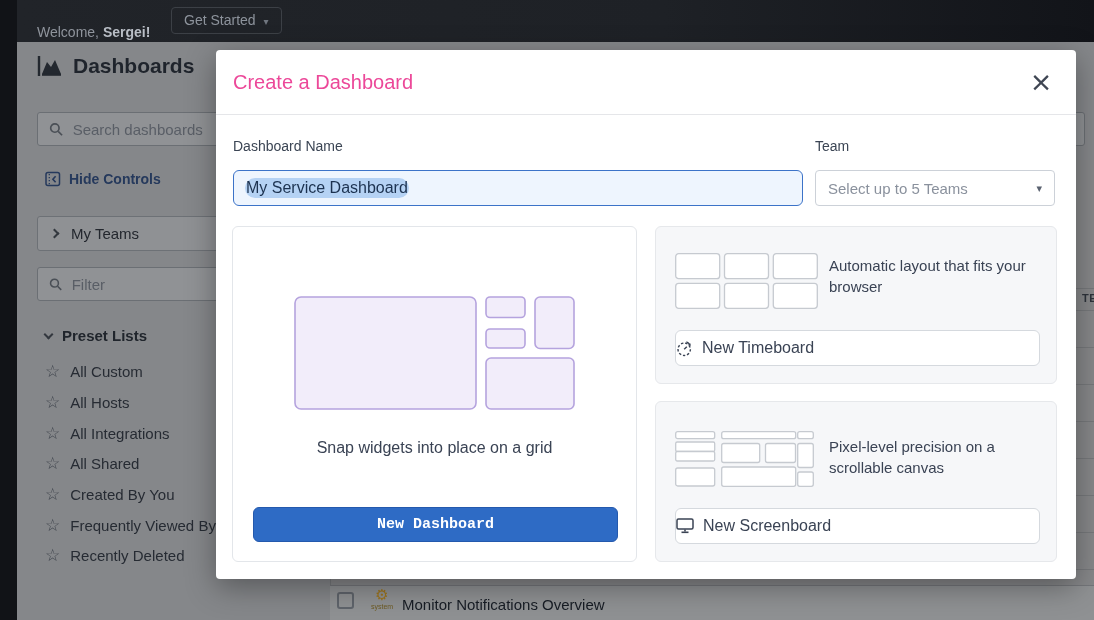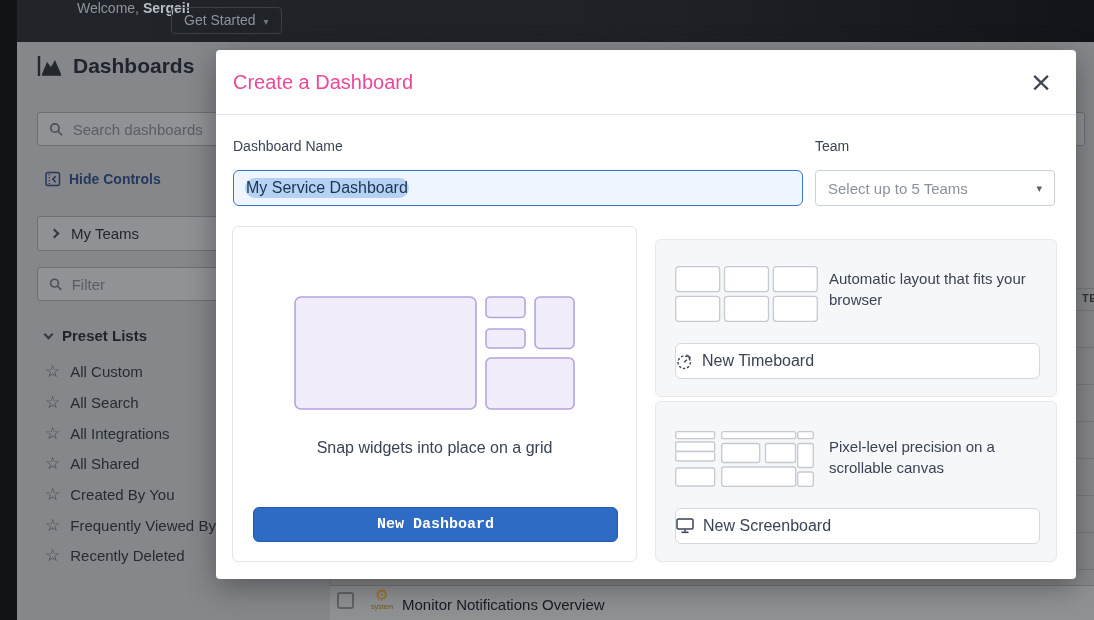--- a/index.html
+++ b/index.html
@@ -5,21 +5,21 @@
   * { margin:0; padding:0; box-sizing:border-box; }
   html,body { width:1094px; height:620px; }
   body { font-family:"Liberation Sans","DejaVu Sans",sans-serif; background:#85878a; }
   #app { position:relative; width:1094px; height:620px; overflow:hidden; }
   .uni { font-family:"DejaVu Sans",sans-serif; }
 
   
   .leftrail { position:absolute; left:0; top:0; width:17px; height:620px; background:#111317; }
   .topbar { position:absolute; left:17px; top:0; width:1077px; height:42px;
             background:linear-gradient(90deg,#212429 0%,#1e2126 60%,#121419 100%); }
-  .welcome { position:absolute; left:20px; top:0; font-size:14px; color:#8f949c;margin-left:40px; }
+  .welcome { position:absolute; left:20px; top:24px; font-size:14px; color:#8f949c; }
   .welcome b { color:#b9bec6; font-weight:700; }
   .btn-getstarted { position:absolute; left:154px; top:7px; height:27px; padding:0 12px;
             background:transparent; border:1px solid #3c4046; border-radius:4px;
             color:#8d939c; font-size:14px; line-height:25px; cursor:pointer; }
   .btn-getstarted .caret { font-size:10px; color:#70767f; margin-left:8px; }
 
   .pagebg { position:absolute; left:17px; top:42px; width:1077px; height:578px; background:#85878a; }
   .tablebg { position:absolute; left:330px; top:160px; width:764px; height:460px;
              background:#868789; border-left:1px solid #76787b; }
   .hline { position:absolute; left:330px; width:764px; height:1px; background:#76787b; }
@@ -89,21 +89,21 @@
                  background:#fff; border:1px solid #ccd1d8; border-radius:4px;
                  display:flex; align-items:center; justify-content:space-between;
                  padding:0 12px; cursor:pointer; }
   .team-select .ph { font-size:15px; color:#8a919d; }
   .team-select .caret { font-size:11px; color:#5a6270; }
 
   .card { position:absolute; border-radius:6px; }
   .card-grid { left:16px; top:176px; width:405px; height:336px; background:#fff;
                border:1px solid #e3e6ea; }
   .card-time { left:439px; top:176px; width:402px; height:158px; background:#f6f7f9;
-               border:1px solid #e6e8eb;margin-top:13px; }
+               border:1px solid #e6e8eb; }
   .card-screen { left:439px; top:351px; width:402px; height:161px; background:#f6f7f9;
                border:1px solid #e6e8eb; }
 
   .grid-illu { position:absolute; left:61px; top:69px; }
   .grid-caption { position:absolute; left:0; top:212px; width:100%; text-align:center;
                   font-size:16px; color:#3a4354; }
   .btn-blue { position:absolute; left:20px; top:280px; width:365px; height:35px;
               background:#2e6bc5; border:1px solid #2459ad; border-radius:6px;
               color:#ffffff; font-size:15px; font-weight:700; cursor:pointer;
               font-family:Liberation Mono, monospace; }
@@ -189,21 +189,21 @@
     <i class="chev chev-down"></i>
     <span>Preset Lists</span>
   </div>
 
   <div class="preset-item" style="top:360px">
     <span class="star uni">☆</span>
     <span class="lbl">All Custom</span>
   </div>
   <div class="preset-item" style="top:391px">
     <span class="star uni">☆</span>
-    <span class="lbl">All Search</span>
+    <span class="lbl">All Hosts</span>
   </div>
   <div class="preset-item" style="top:422px">
     <span class="star uni">☆</span>
     <span class="lbl">All Integrations</span>
   </div>
   <div class="preset-item" style="top:452px">
     <span class="star uni">☆</span>
     <span class="lbl">All Shared</span>
   </div>
   <div class="preset-item" style="top:483px">

